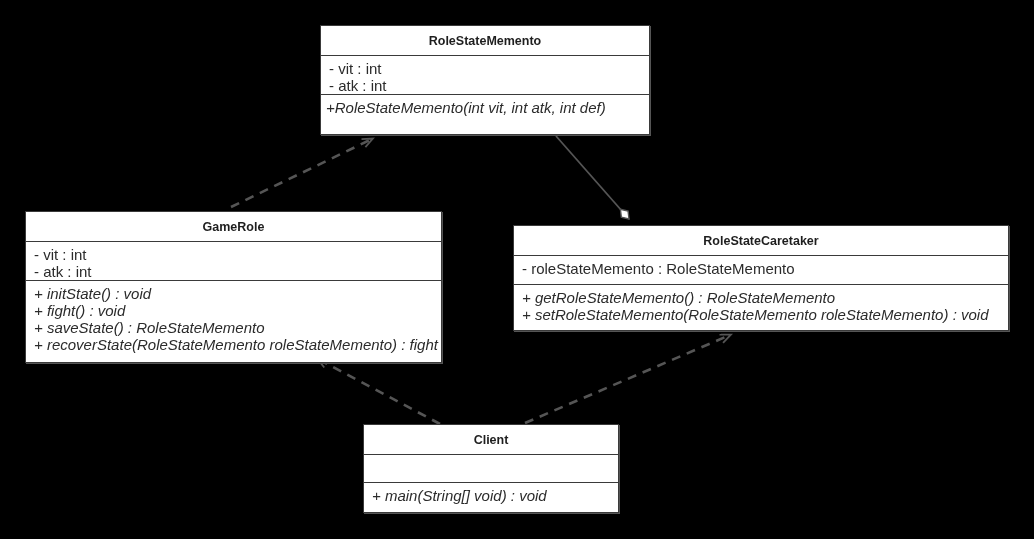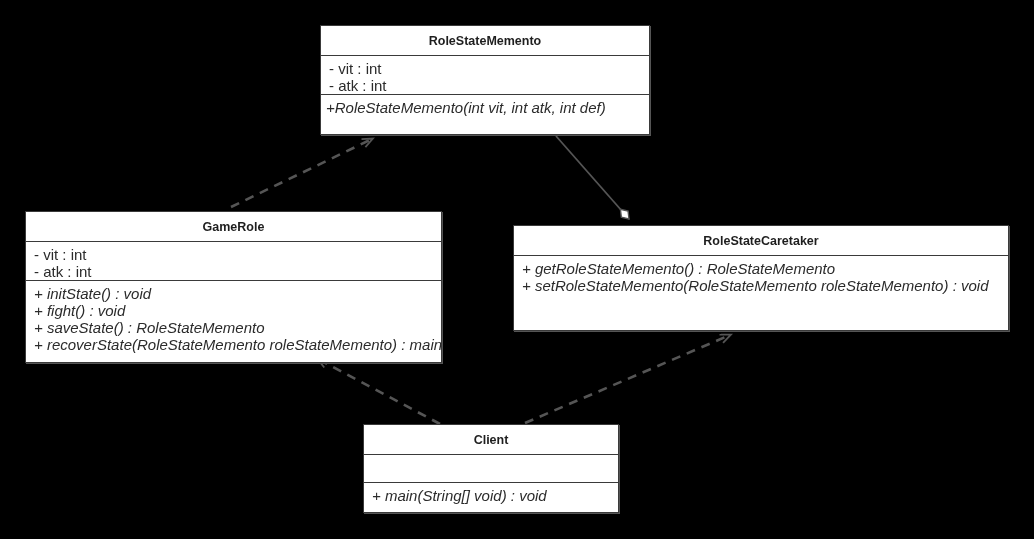--- a/index.html
+++ b/index.html
@@ -106,26 +106,29 @@
     <div class="uml-title" style="height:30px;">GameRole</div>
     <div class="uml-compartment" style="height:39px;">
       <div class="uml-line">- vit : int</div>
       <div class="uml-line">- atk : int</div>
       <div class="uml-line">- def : int</div>
     </div>
     <div class="uml-compartment last" style="flex:1;">
       <div class="uml-line">+ initState() : void</div>
       <div class="uml-line">+ fight() : void</div>
       <div class="uml-line">+ saveState() : RoleStateMemento</div>
-      <div class="uml-line">+ recoverState(RoleStateMemento roleStateMemento) : main</div>
+      <div class="uml-line">+ recoverState(RoleStateMemento roleStateMemento) : fight</div>
     </div>
   </div>
 
   <div class="uml-class" style="left:513px; top:225px; width:496px; height:106px;">
     <div class="uml-title" style="height:30px;text-align:right;">RoleStateCaretaker</div>
+    <div class="uml-compartment" style="height:29px;">
+      <div class="uml-line">- roleStateMemento : RoleStateMemento</div>
+    </div>
     <div class="uml-compartment last" style="flex:1;">
       <div class="uml-line">+ getRoleStateMemento() : RoleStateMemento</div>
       <div class="uml-line">+ setRoleStateMemento(RoleStateMemento roleStateMemento) : void</div>
     </div>
   </div>
 
   <div class="uml-class" style="left:363px; top:424px; width:256px; height:89px;">
     <div class="uml-title" style="height:30px;">Client</div>
     <div class="uml-compartment" style="height:28px;"></div>
     <div class="uml-compartment last" style="flex:1;">

